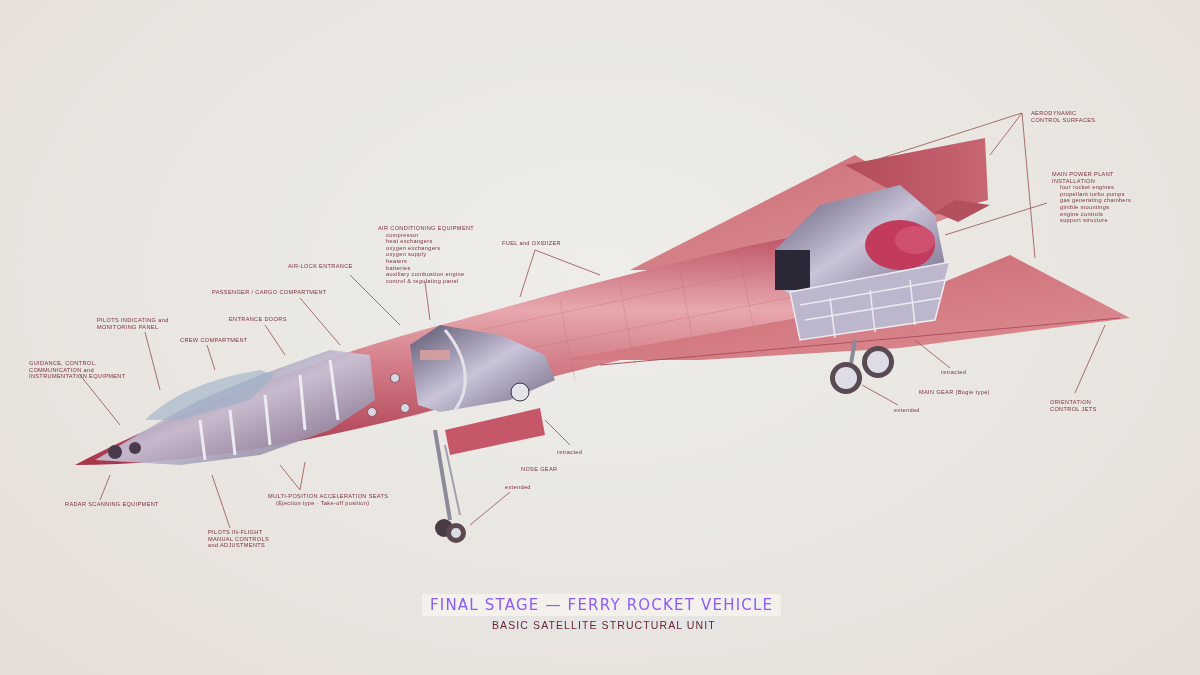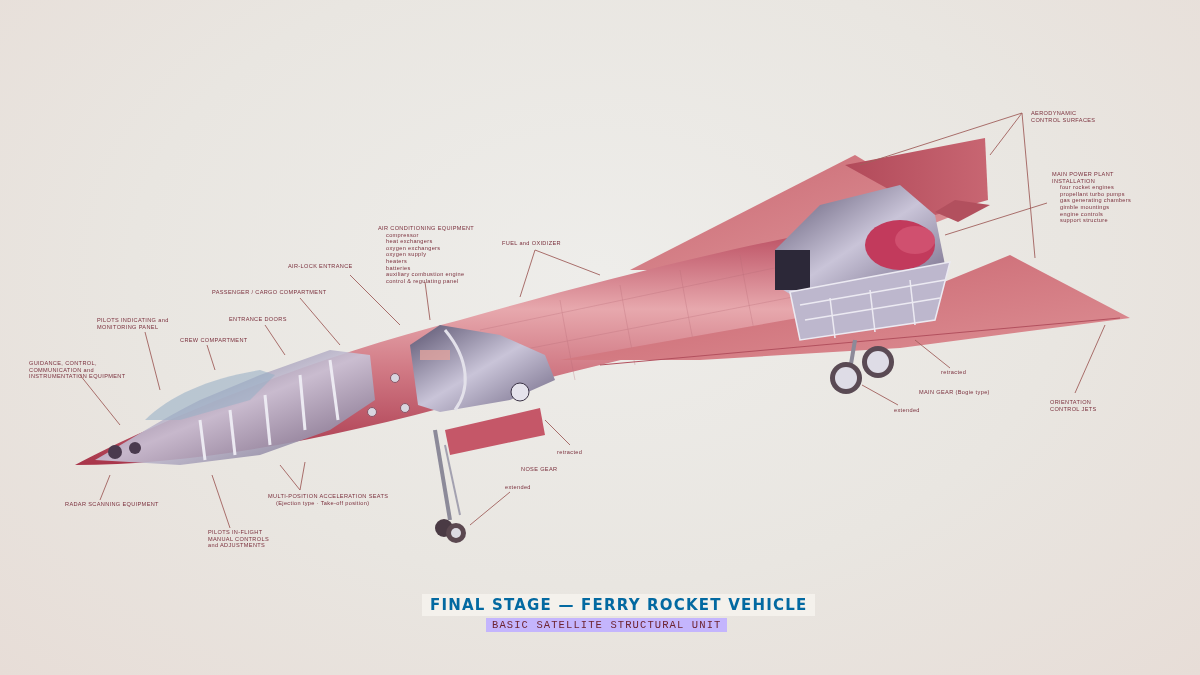--- a/index.html
+++ b/index.html
@@ -10,26 +10,26 @@
   }
   #art { position: absolute; left: 0; top: 0; width: 1200px; height: 675px; }
   .lbl {
     position: absolute; color: #7a2f3c; font-size: 5.6px; line-height: 6.6px;
     letter-spacing: 0.35px; text-transform: none; white-space: nowrap;
     font-family: "Liberation Sans", sans-serif;
   }
   .lbl .sub { display: block; padding-left: 8px; }
   .caption {
     position: absolute; left: 422px; top: 594px; background: #f4f1ec;
-    padding: 2px 8px; font-family: "DejaVu Sans", sans-serif; font-weight: bold;
-    font-size: 15px; letter-spacing: 1.2px; color: #0369a1;
+    padding: 2px 8px; font-family: "DejaVu Sans", sans-serif; font-weight: normal;
+    font-size: 15px; letter-spacing: 1.2px; color: #8b5cf6;
   }
   .subcaption {
-    position: absolute; left: 486px; top: 618px; background: #c4b5fd;
-    padding: 1px 6px; font-family: Liberation Mono, monospace;
+    position: absolute; left: 486px; top: 618px; background: #e5e5e5;
+    padding: 1px 6px; font-family: Liberation Sans, sans-serif;
     font-size: 10.5px; letter-spacing: 1.1px; color: #6d2331;
   }
 </style>
 </head>
 <body>
 
 <svg id="art" viewBox="0 0 1200 675" xmlns="http://www.w3.org/2000/svg">
   <defs>
     <linearGradient id="hullGrad" x1="0" y1="0" x2="0" y2="1">
       <stop offset="0" stop-color="#b8485c"></stop>

